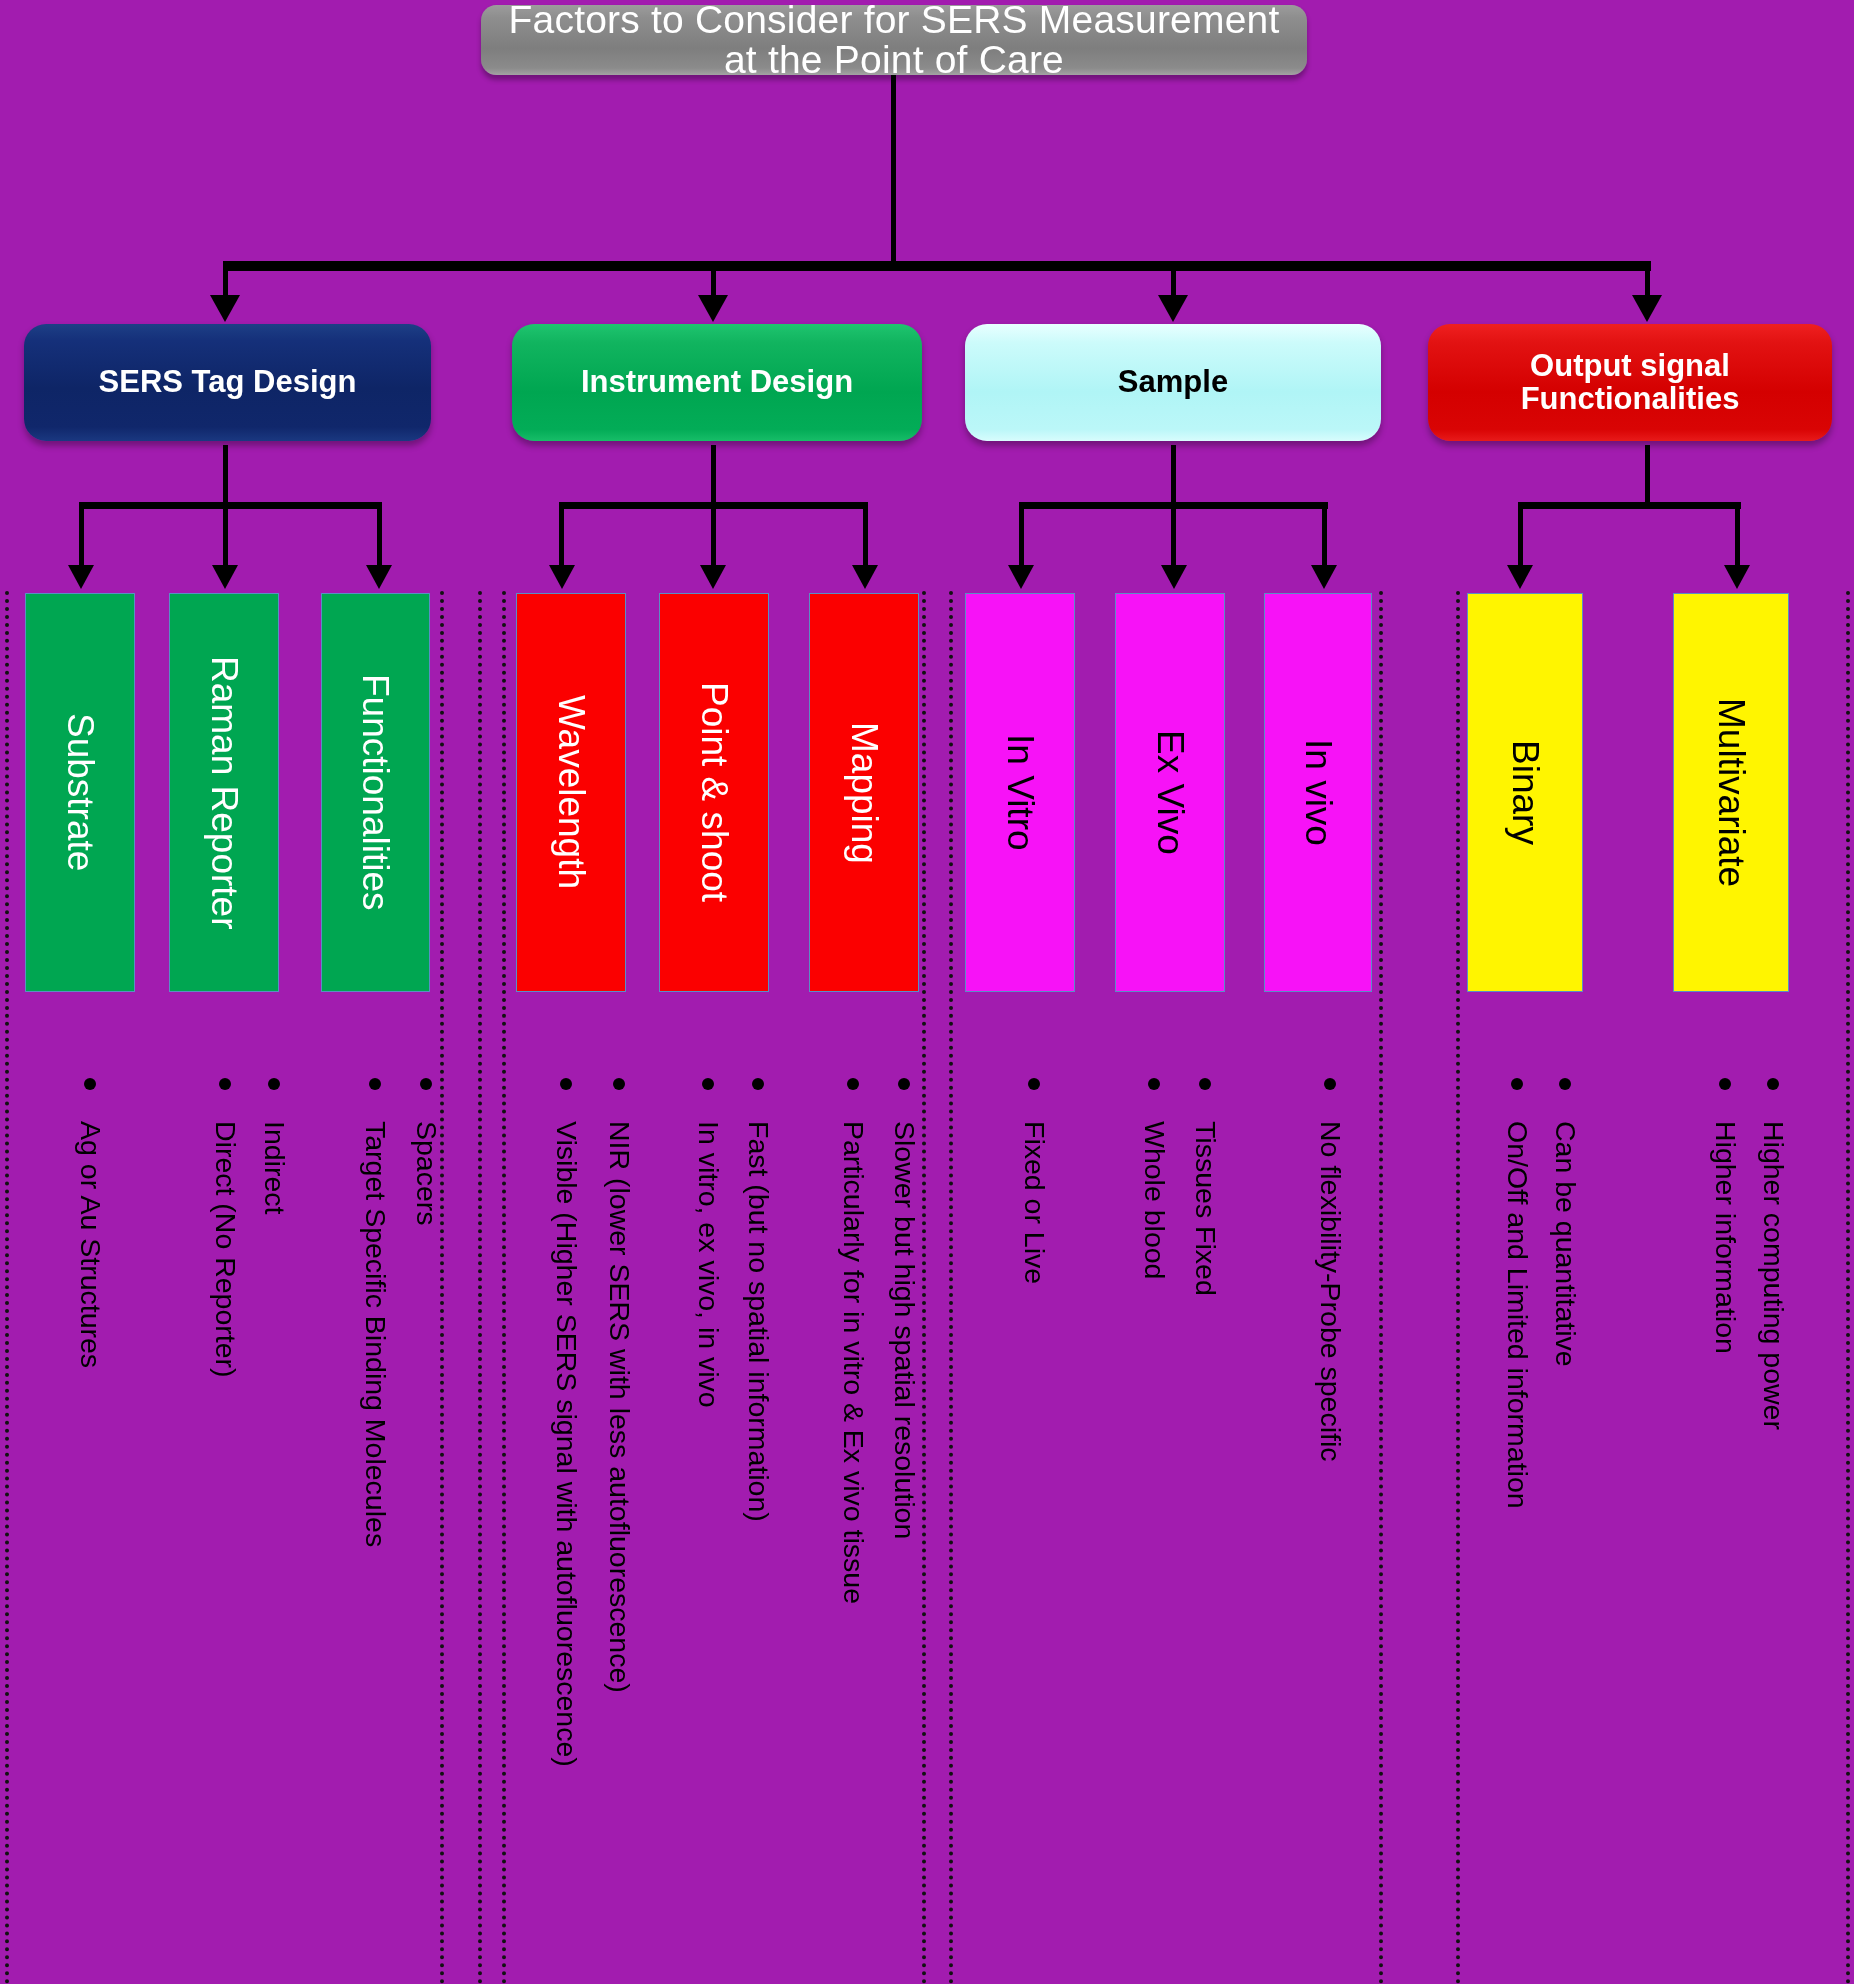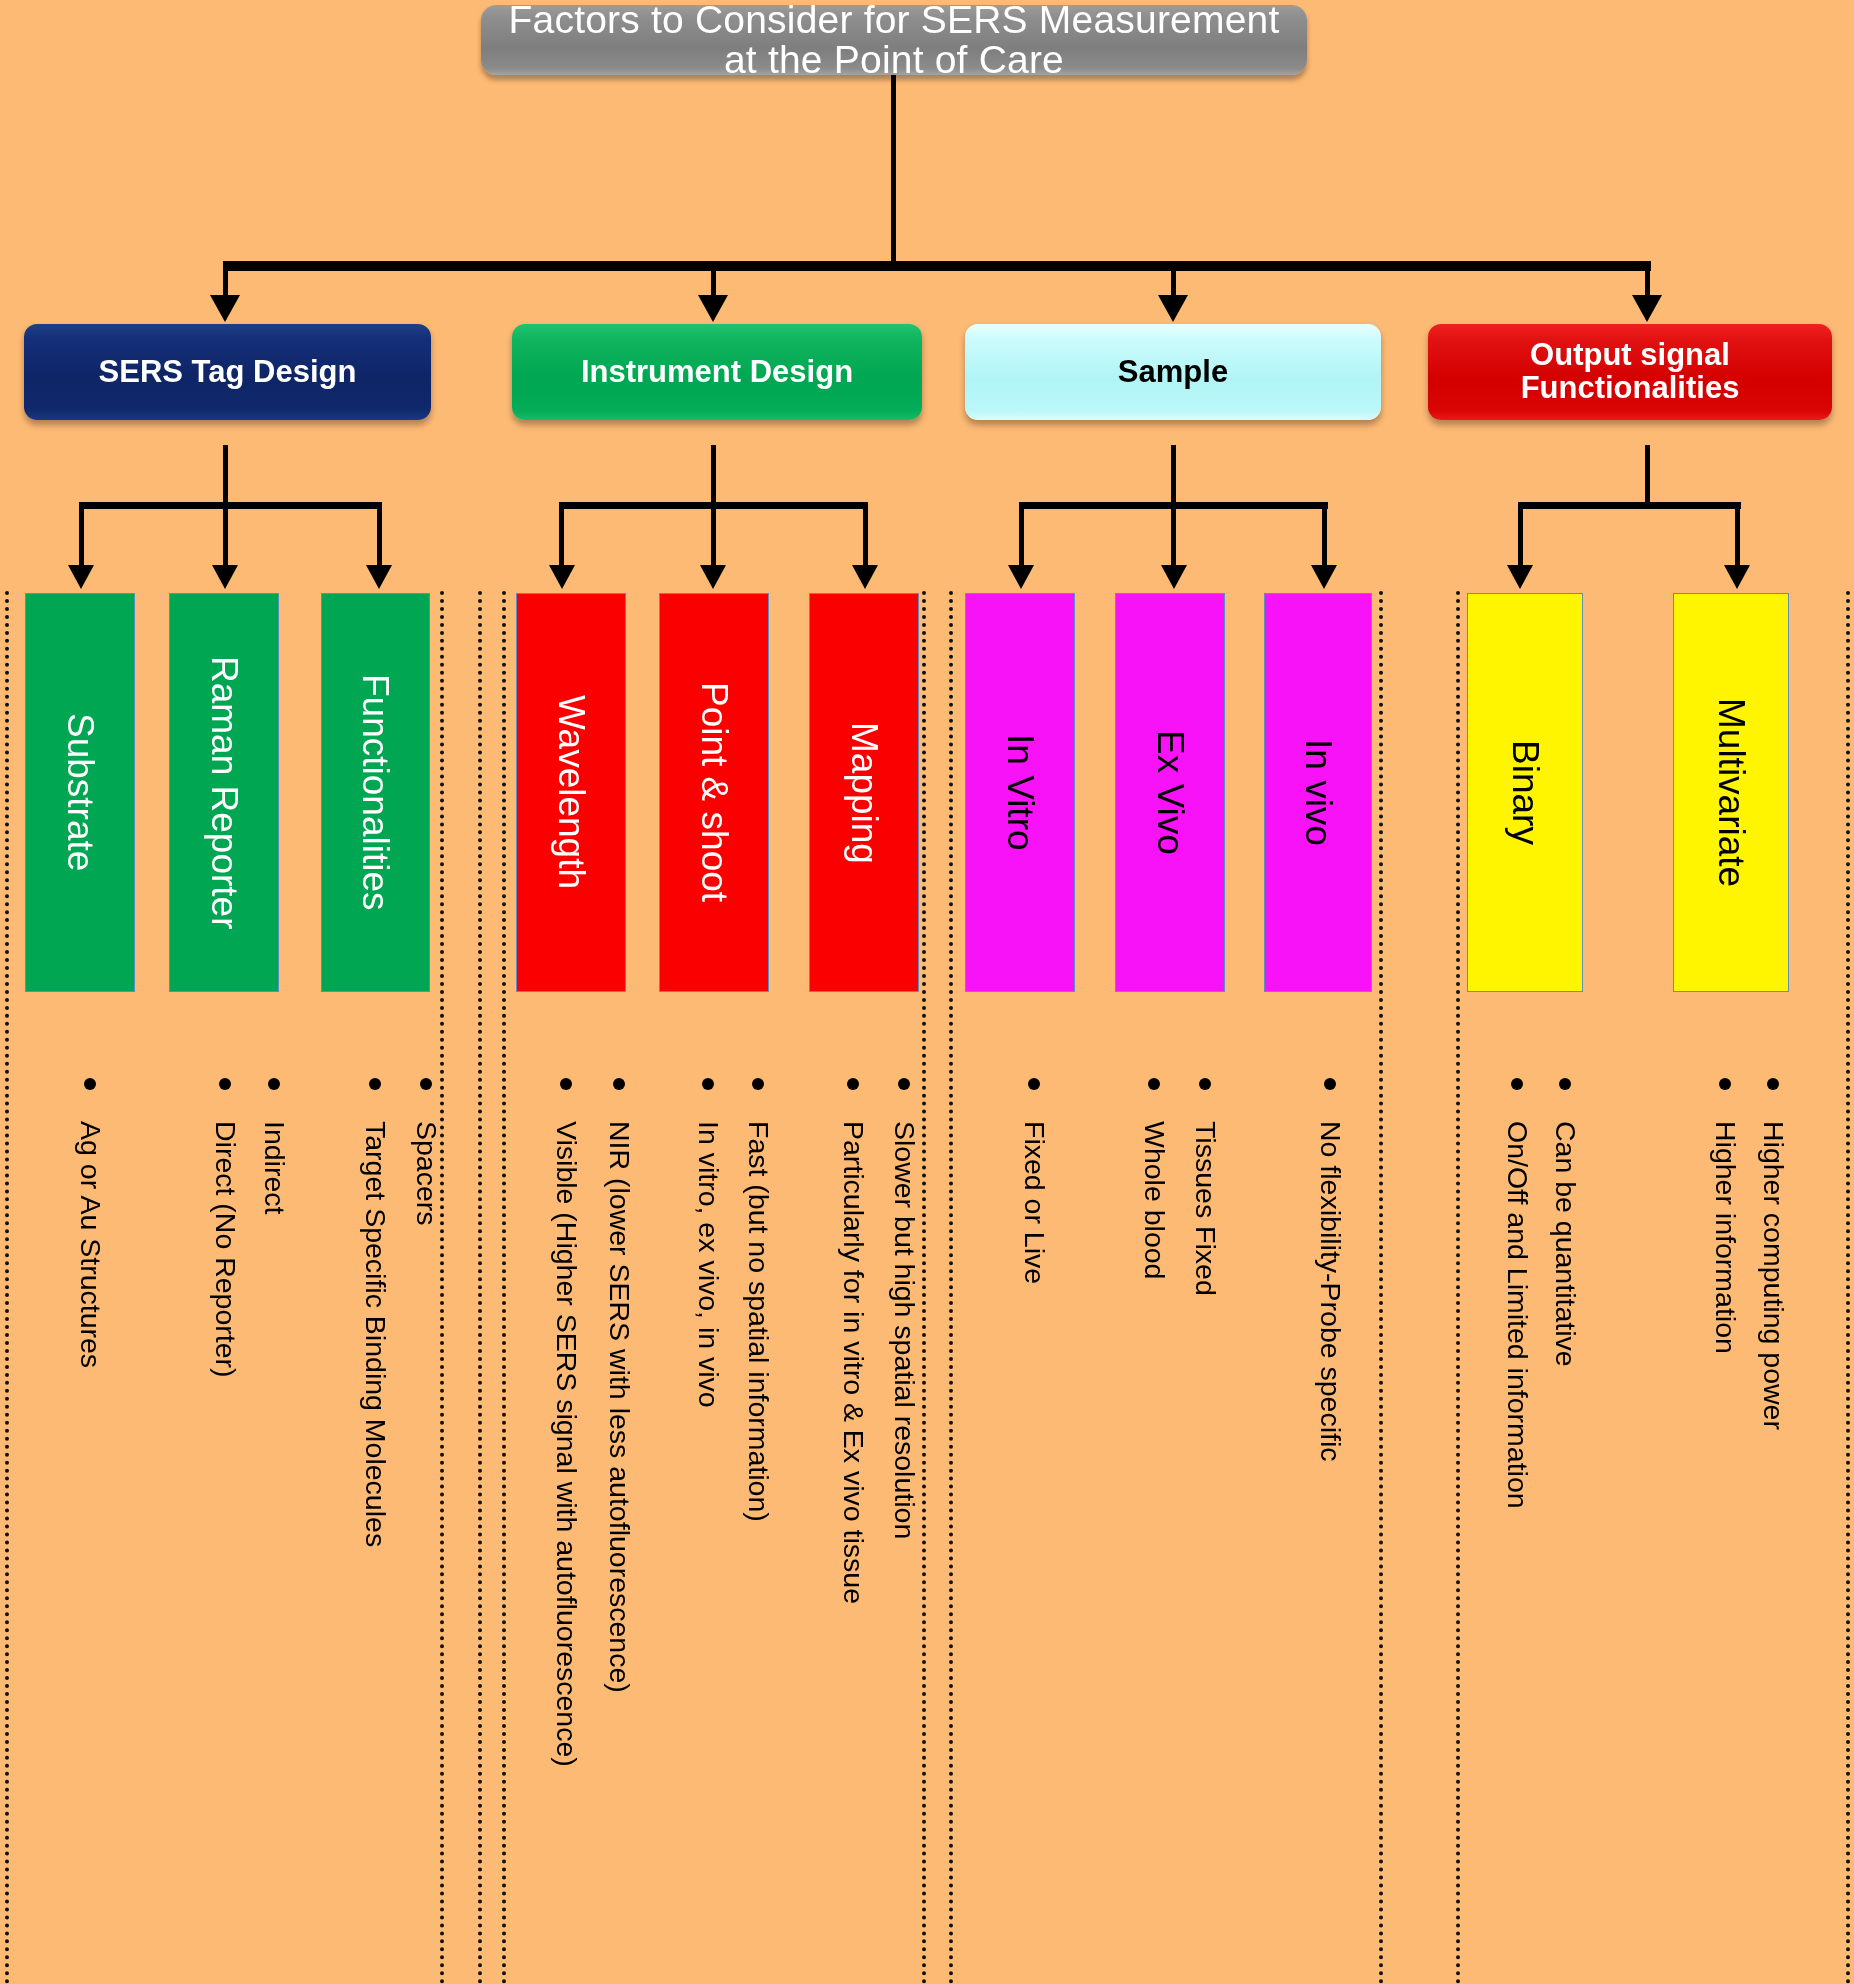--- a/index.html
+++ b/index.html
@@ -1,38 +1,38 @@
 <!DOCTYPE html>
 <html style="font-size:9.5px"><head>
 <meta charset="utf-8">
 <style>
   html,body{margin:0;padding:0;background:#fff;}
   body{font-family:"Liberation Sans", sans-serif;}
-  #stage{position:relative;width:1855px;height:1985px;background:#fdba74;overflow:hidden;}
+  #stage{position:relative;width:1855px;height:1985px;background:#a21caf;overflow:hidden;}
 
   
   .title-box{
     position:absolute;
     left:481px; top:4.8px; width:826px; height:70px;
     border-radius:15.4px;
     background:linear-gradient(180deg,#9c9c9c 0%,#8e8e8e 18%,#7e7e7e 62%,#8b8b8b 90%,#a3a3a3 100%);
     box-shadow:0 4.2px 5.3px rgba(0,0,0,.30);
     display:flex;align-items:center;justify-content:center;
     color:#ffffff;
     font-size:39px;line-height:1.02;font-weight:400;
     text-align:center;
     letter-spacing:0.2px;
     padding:0 10.7px;box-sizing:border-box;
   }
 
   
   .l2{
     position:absolute;
-    top:324px;height:96px;
-    border-radius:13px;
+    top:324px;height:117px;
+    border-radius:22px;
     display:flex;align-items:center;justify-content:center;
     text-align:center;
     font-weight:bold;
     font-size:31px;line-height:1.06;
     box-shadow:0 4.8px 6px rgba(0,0,0,.30);
     box-sizing:border-box;padding:0 7.1px;
   }
   .l2.blue{left:24px;width:407px;
     background:linear-gradient(180deg,#1d3f86 0%,#15307a 14%,#0e2566 55%,#10276b 88%,#1a3880 100%);
     color:#fff;}

